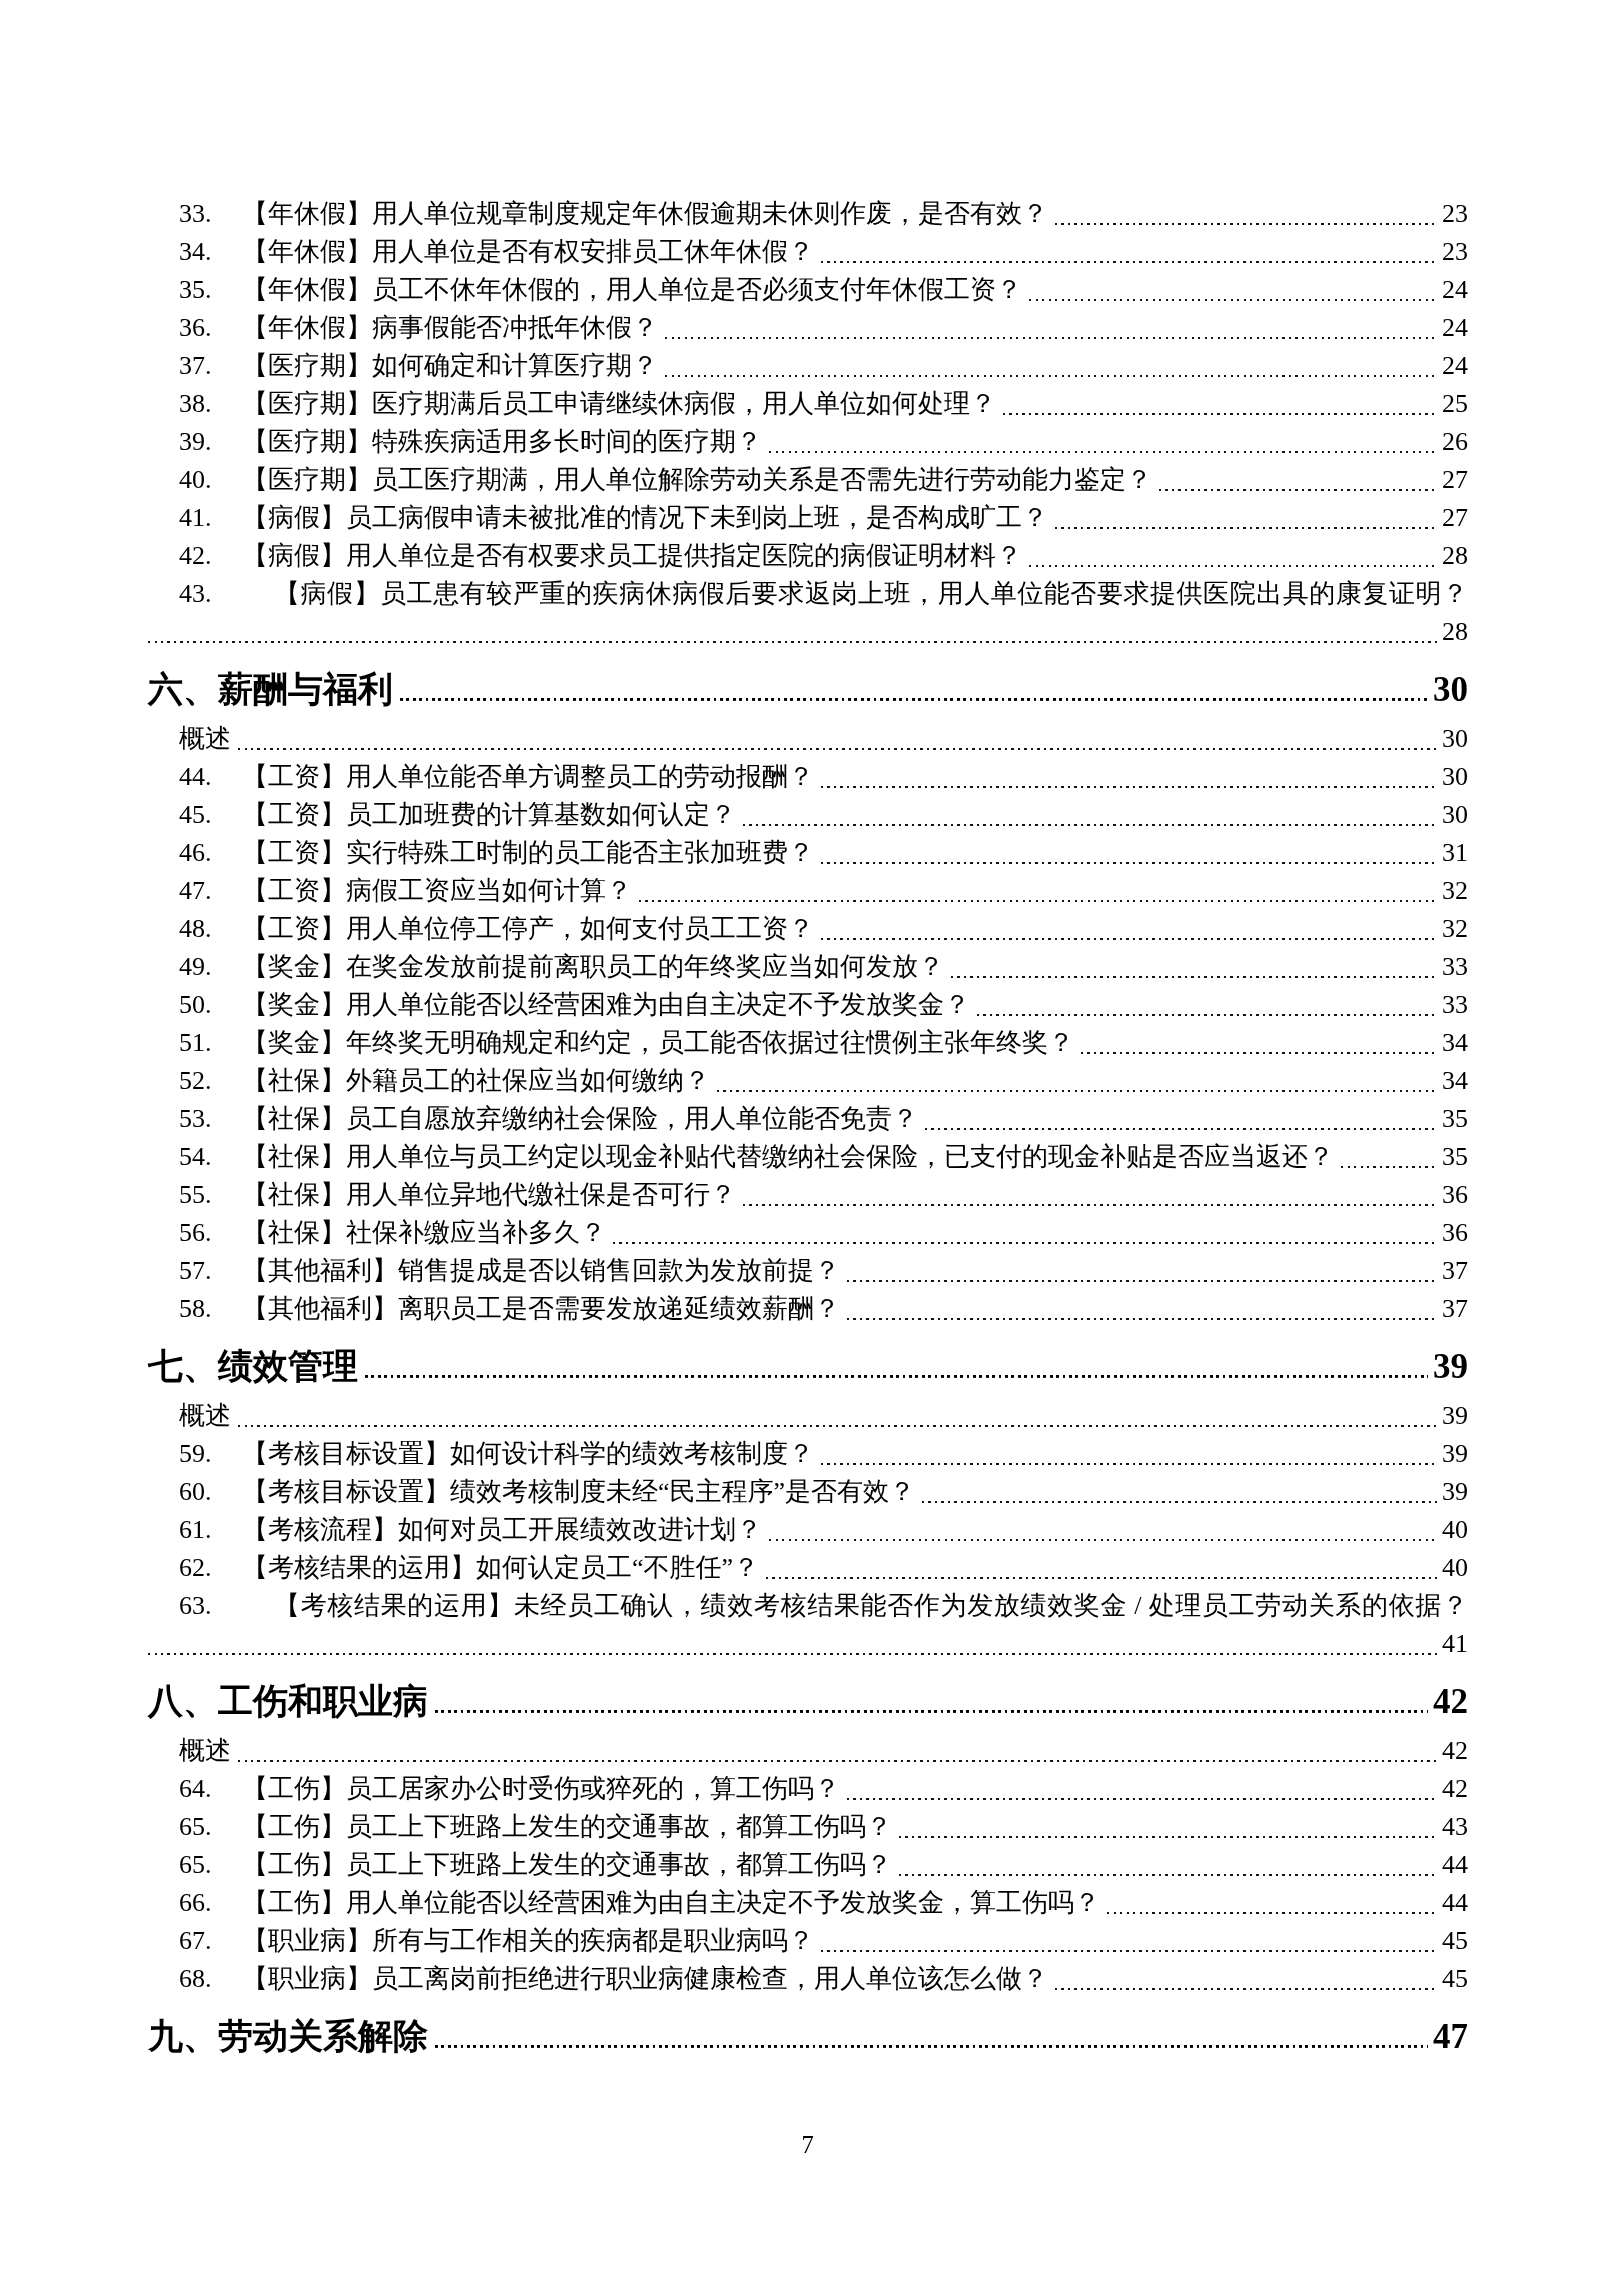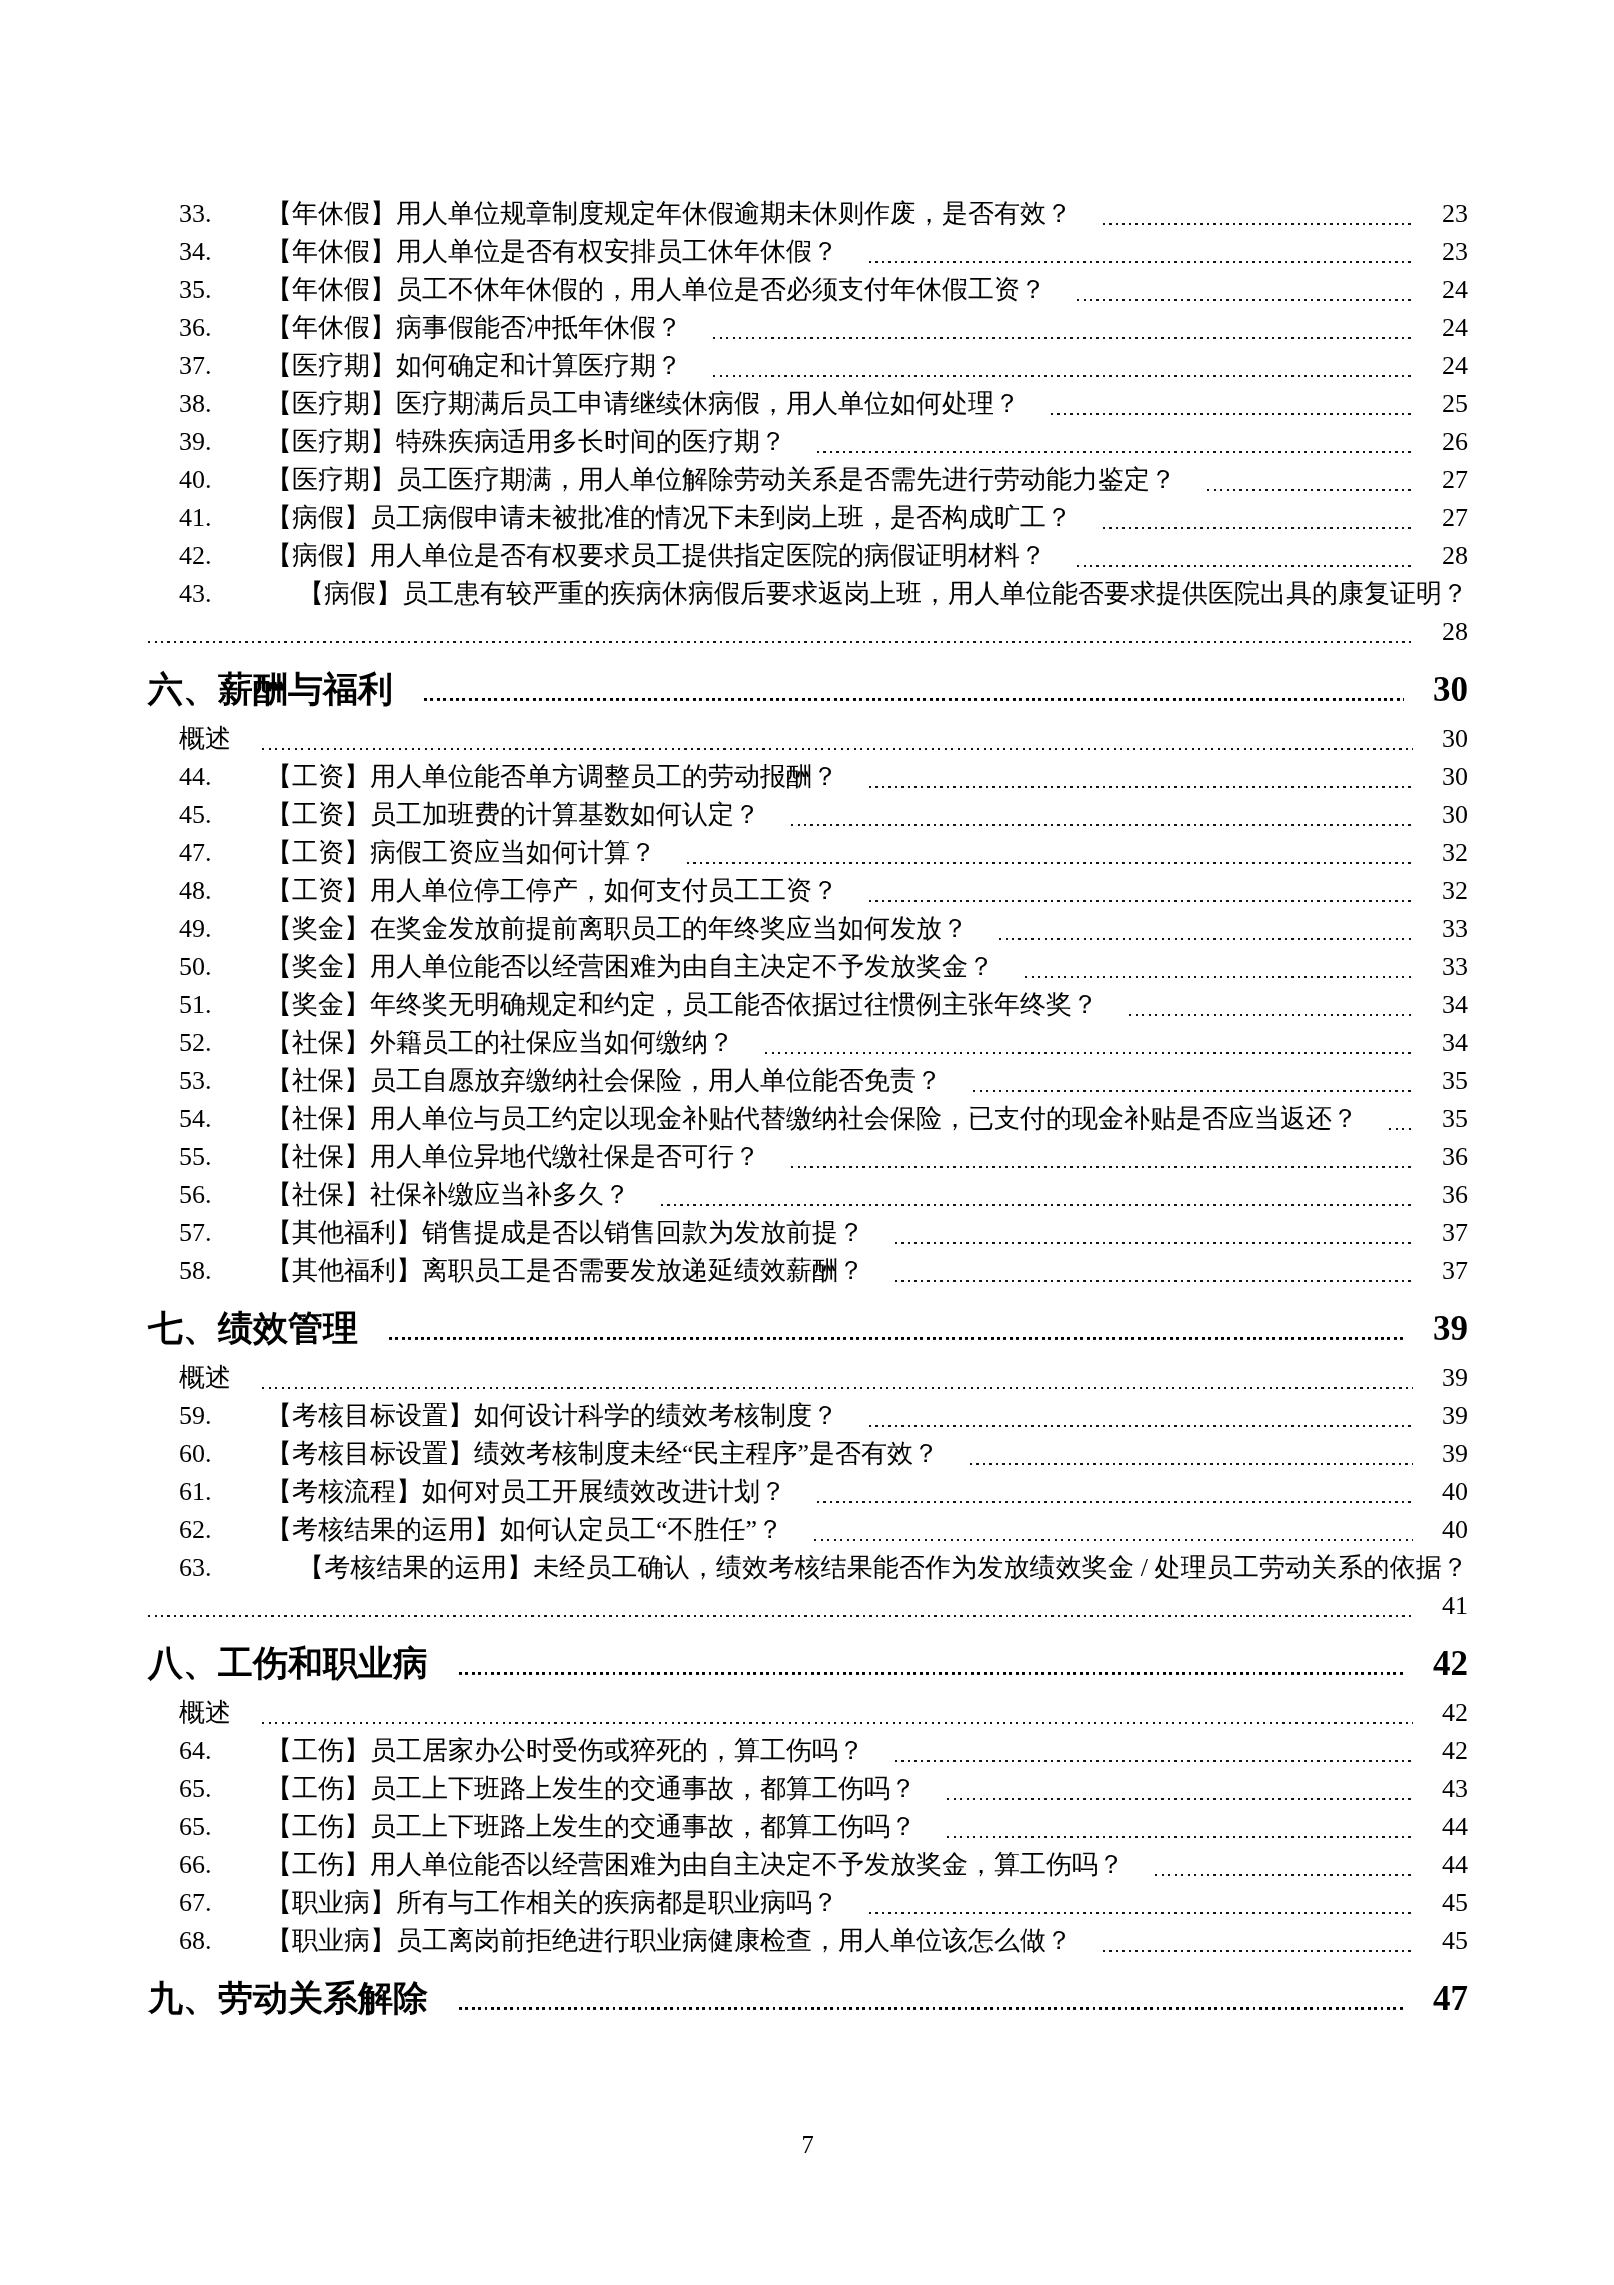--- a/index.html
+++ b/index.html
@@ -21,21 +21,20 @@
     top: 195px;
     width: 1320px;
   }
   .row {
     display: flex;
     align-items: baseline;
     height: 38px;
     line-height: 38px;
     font-size: 26px;
     white-space: nowrap;
-    gap: 24px;
   }
   .row.item, .row.item_wrap, .row.overview {
     padding-left: 31px;
   }
   .num {
     flex: none;
     width: 63px;
   }
   .label {
     flex: none;
@@ -177,20 +176,26 @@
       <span class="leader"></span>
       <span class="pagenum">30</span>
     </div>
     <div class="row item">
       <span class="num">45.</span>
       <span class="label">【工资】员工加班费的计算基数如何认定？</span>
       <span class="leader"></span>
       <span class="pagenum">30</span>
     </div>
     <div class="row item">
+      <span class="num">46.</span>
+      <span class="label">【工资】实行特殊工时制的员工能否主张加班费？</span>
+      <span class="leader"></span>
+      <span class="pagenum">31</span>
+    </div>
+    <div class="row item">
       <span class="num">47.</span>
       <span class="label">【工资】病假工资应当如何计算？</span>
       <span class="leader"></span>
       <span class="pagenum">32</span>
     </div>
     <div class="row item">
       <span class="num">48.</span>
       <span class="label">【工资】用人单位停工停产，如何支付员工工资？</span>
       <span class="leader"></span>
       <span class="pagenum">32</span>

